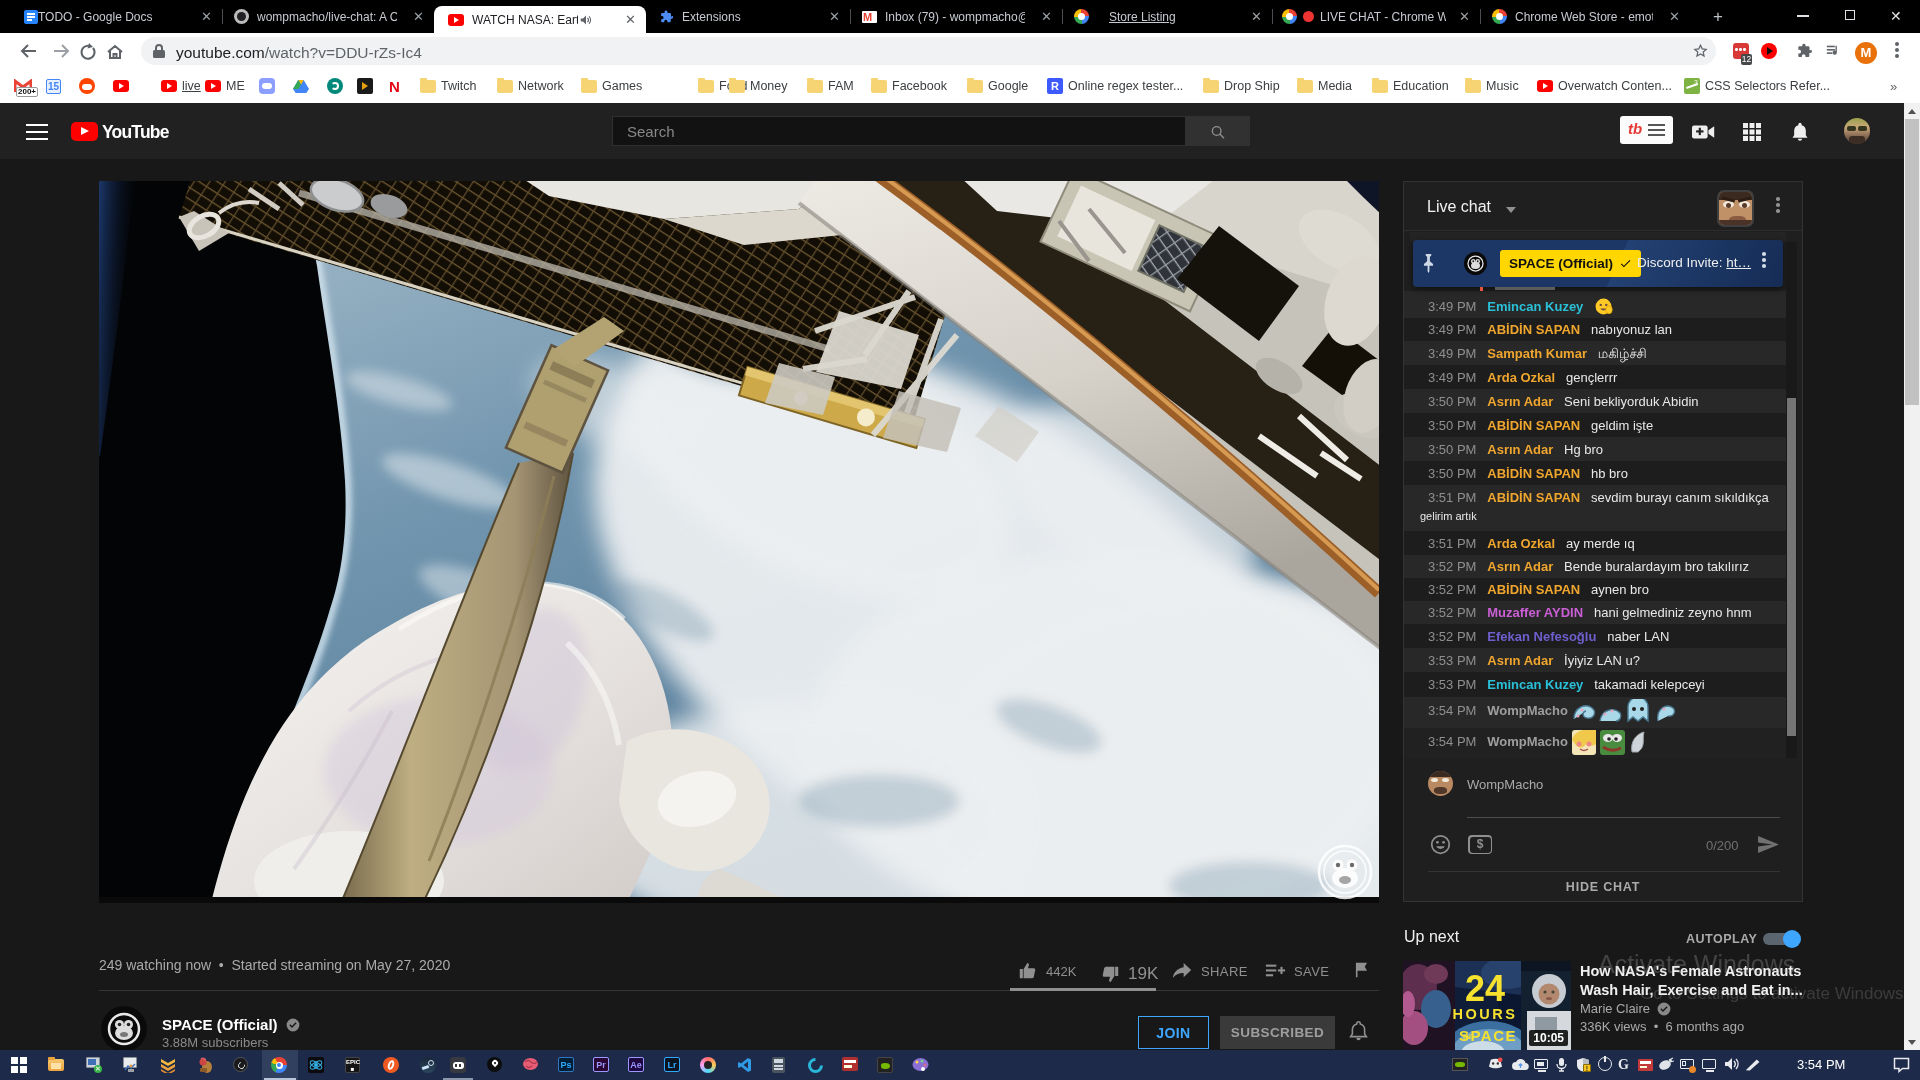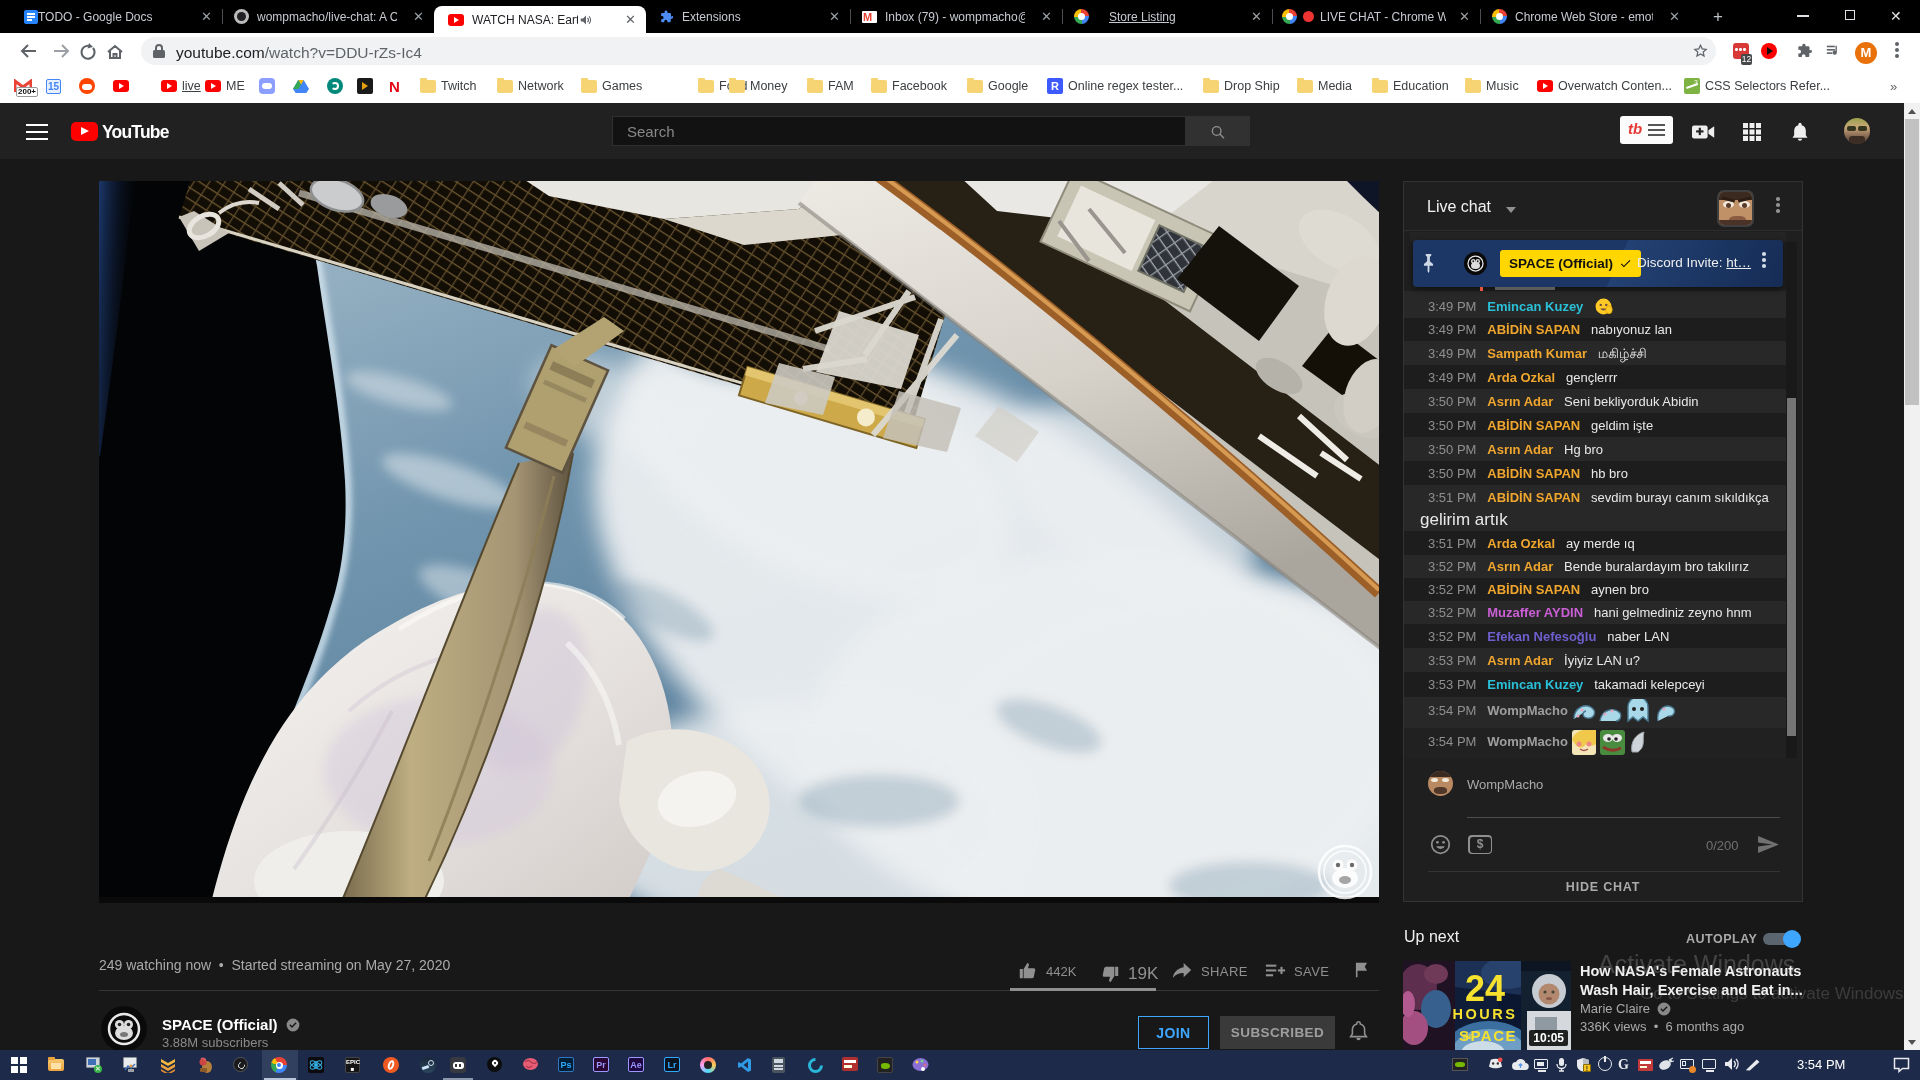--- a/index.html
+++ b/index.html
@@ -585,21 +585,21 @@
   <div class="crow" style="left:1404px;top:389px;width:382px;height:24px;background:#282828;"></div>
   <div class="abs" style="left:1428px;top:394px;font-size:13px;color:#e8e8e8;"><span class="cts">3:50 PM</span>&nbsp;&nbsp; <span class="cname" style="color:#f0a62e;">Asrın Adar</span>&nbsp;&nbsp; Seni bekliyorduk Abidin</div>
   <div class="crow" style="left:1404px;top:413px;width:382px;height:24px;background:#1d1d1d;"></div>
   <div class="abs" style="left:1428px;top:418px;font-size:13px;color:#e8e8e8;"><span class="cts">3:50 PM</span>&nbsp;&nbsp; <span class="cname" style="color:#f0a62e;">ABİDİN SAPAN</span>&nbsp;&nbsp; geldim işte</div>
   <div class="crow" style="left:1404px;top:437px;width:382px;height:24px;background:#282828;"></div>
   <div class="abs" style="left:1428px;top:442px;font-size:13px;color:#e8e8e8;"><span class="cts">3:50 PM</span>&nbsp;&nbsp; <span class="cname" style="color:#f0a62e;">Asrın Adar</span>&nbsp;&nbsp; Hg bro</div>
   <div class="crow" style="left:1404px;top:461px;width:382px;height:24px;background:#1d1d1d;"></div>
   <div class="abs" style="left:1428px;top:466px;font-size:13px;color:#e8e8e8;"><span class="cts">3:50 PM</span>&nbsp;&nbsp; <span class="cname" style="color:#f0a62e;">ABİDİN SAPAN</span>&nbsp;&nbsp; hb bro</div>
   <div class="crow" style="left:1404px;top:485px;width:382px;height:46px;background:#282828;"></div>
   <div class="abs" style="left:1428px;top:490px;font-size:13px;color:#e8e8e8;"><span class="cts">3:51 PM</span>&nbsp;&nbsp; <span class="cname" style="color:#f0a62e;">ABİDİN SAPAN</span>&nbsp;&nbsp; sevdim burayı canım sıkıldıkça</div>
-  <div class="abs" style="left:1420px;top:510px;font-size:17px;color:#e8e8e8;text-align:right;">gelirim artık</div>
+  <div class="abs" style="left:1420px;top:510px;font-size:11px;color:#e8e8e8;text-align:right;">gelirim artık</div>
   <div class="crow" style="left:1404px;top:531px;width:382px;height:24px;background:#1d1d1d;"></div>
   <div class="abs" style="left:1428px;top:536px;font-size:13px;color:#e8e8e8;"><span class="cts">3:51 PM</span>&nbsp;&nbsp; <span class="cname" style="color:#f0a62e;">Arda Ozkal</span>&nbsp;&nbsp; ay merde ıq</div>
   <div class="crow" style="left:1404px;top:555px;width:382px;height:23px;background:#282828;"></div>
   <div class="abs" style="left:1428px;top:559px;font-size:13px;color:#e8e8e8;"><span class="cts">3:52 PM</span>&nbsp;&nbsp; <span class="cname" style="color:#f0a62e;">Asrın Adar</span>&nbsp;&nbsp; Bende buralardayım bro takılırız</div>
   <div class="crow" style="left:1404px;top:578px;width:382px;height:23px;background:#1d1d1d;"></div>
   <div class="abs" style="left:1428px;top:582px;font-size:13px;color:#e8e8e8;"><span class="cts">3:52 PM</span>&nbsp;&nbsp; <span class="cname" style="color:#f0a62e;">ABİDİN SAPAN</span>&nbsp;&nbsp; aynen bro</div>
   <div class="crow" style="left:1404px;top:601px;width:382px;height:23px;background:#282828;"></div>
   <div class="abs" style="left:1428px;top:605px;font-size:13px;color:#e8e8e8;"><span class="cts">3:52 PM</span>&nbsp;&nbsp; <span class="cname" style="color:#ca5fd6;">Muzaffer AYDIN</span>&nbsp;&nbsp; hani gelmediniz zeyno hnm</div>
   <div class="crow" style="left:1404px;top:624px;width:382px;height:24px;background:#1d1d1d;"></div>
   <div class="abs" style="left:1428px;top:629px;font-size:13px;color:#e8e8e8;"><span class="cts">3:52 PM</span>&nbsp;&nbsp; <span class="cname" style="color:#6d5fcd;">Efekan Nefesoğlu</span>&nbsp;&nbsp; naber LAN</div>

